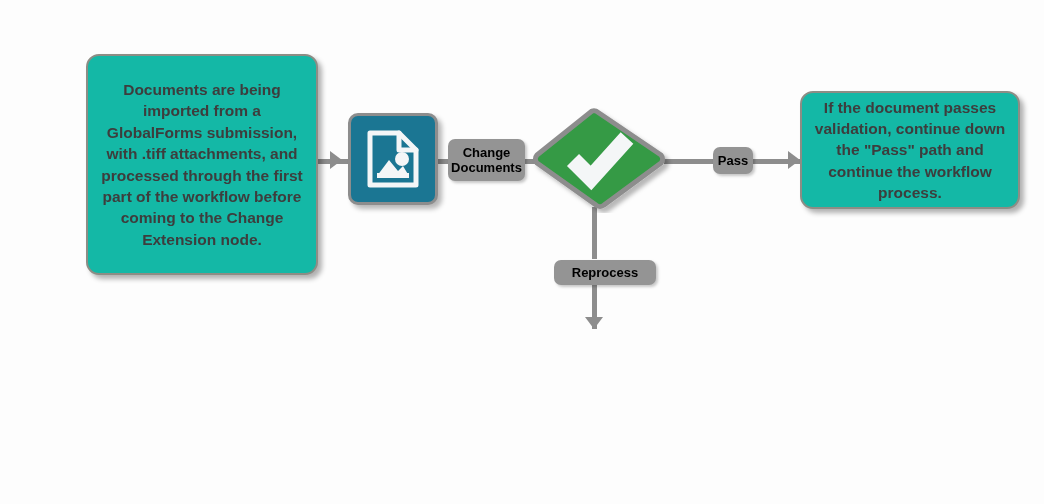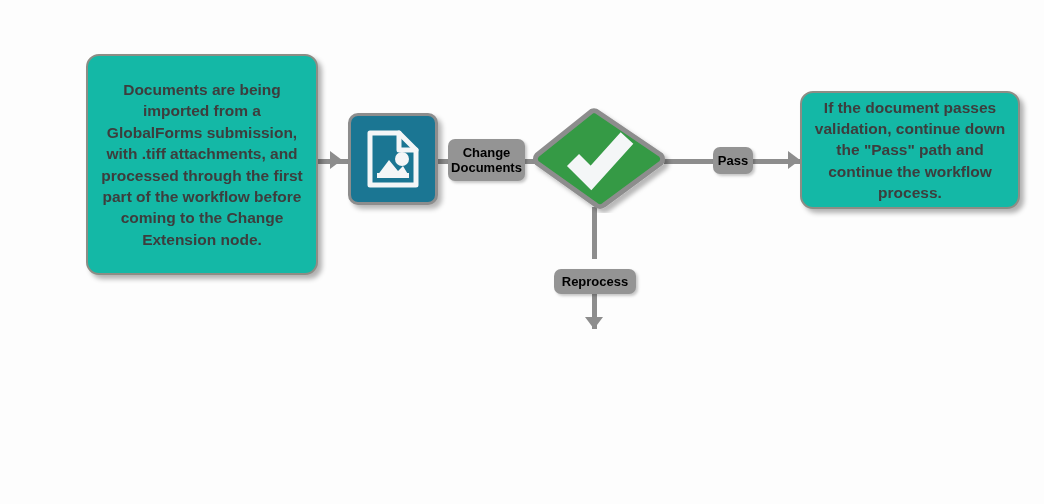--- a/index.html
+++ b/index.html
@@ -121,22 +121,22 @@
   }
   #label-change-extension {
     left: 448px; top: 139px;
     width: 77px; height: 42px;
   }
   #label-pass {
     left: 713px; top: 147px;
     width: 40px; height: 27px;
   }
   #label-reprocess {
-    left: 554px; top: 269px;
-    width: 82px; height: 25px;
+    left: 554px; top: 260px;
+    width: 102px; height: 25px;
   }
 
   
   #node-change-extension {
     position: absolute;
     left: 348px; top: 113px;
     width: 90px; height: 92px;
     box-sizing: border-box;
     background: #1b7693;
     border: 3px solid #8d8d8d;

